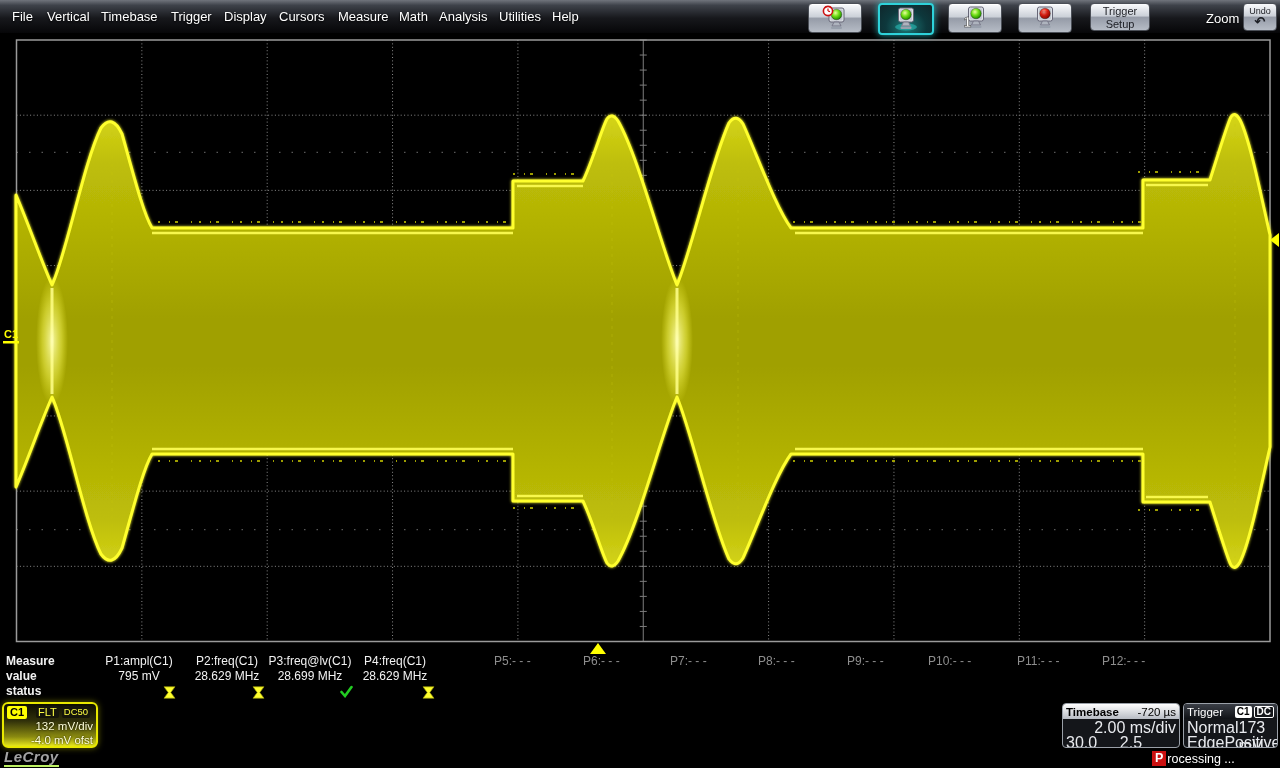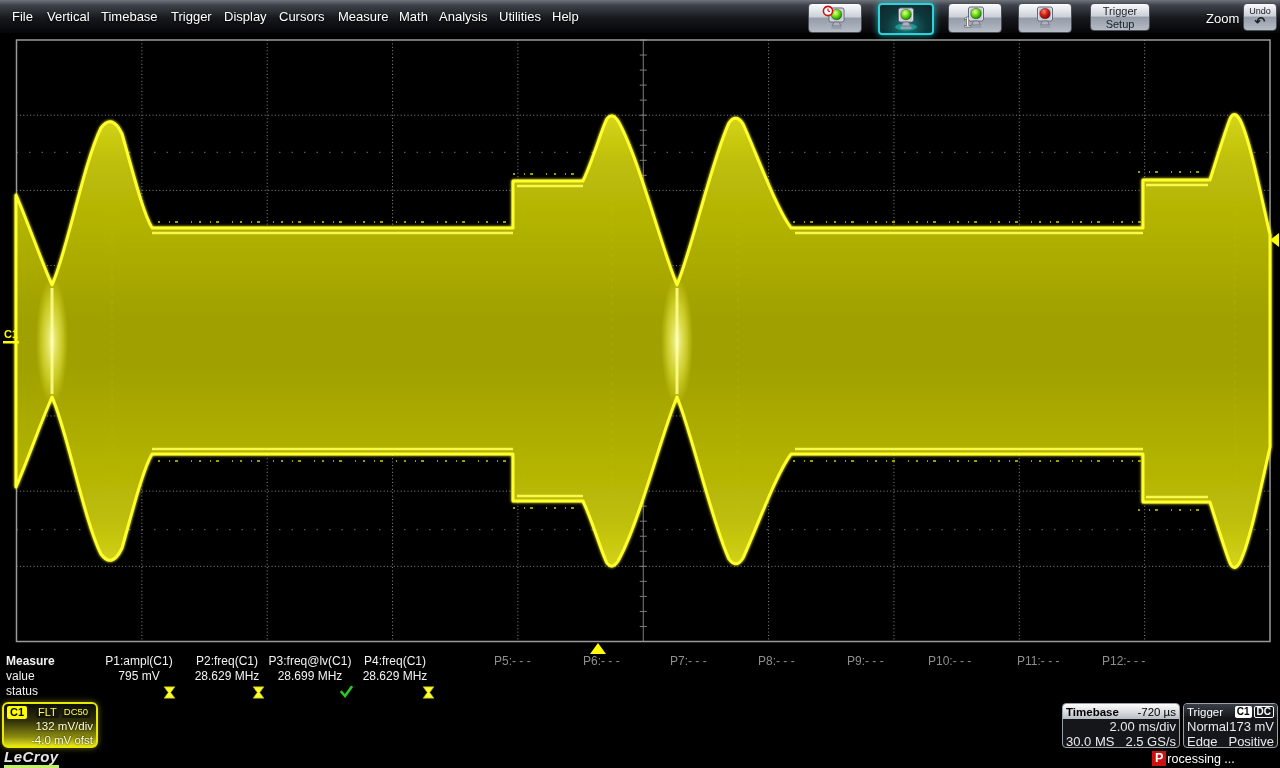--- a/index.html
+++ b/index.html
@@ -19,49 +19,49 @@
   #trigger-setup-btn{position:absolute;left:1090px;top:3px;width:60px;height:28px;border:1px solid #4a4e56;
     border-radius:4px;background:linear-gradient(180deg,#fafbfd 0%,#ccd1d9 45%,#969ca8 52%,#b6bcc6 100%);
     color:#1c1e24;font-size:11px;line-height:13px;text-align:center;padding-top:1px;box-sizing:border-box;}
   #zoom-label{position:absolute;left:1206px;top:11px;color:#fff;font-size:13px;text-shadow:0 1px 2px #000;}
   #undo-btn{position:absolute;left:1243px;top:3px;width:34px;height:28px;border:1px solid #4a4e56;border-radius:4px;
     background:linear-gradient(180deg,#fafbfd 0%,#ccd1d9 45%,#969ca8 52%,#b6bcc6 100%);
     color:#1c1e24;text-align:center;font-size:9px;line-height:10px;padding-top:2px;box-sizing:border-box;}
   #undo-btn .arrow{font-size:13px;line-height:12px;font-weight:bold;}
 
   
-  .mrow{position:absolute;color:#f2f2f2;font-size:12px;}
+  .mrow{position:absolute;color:#f2f2f2;font-size:12px;font-weight:bold;}
   .mcol-label,.mcol-value{position:absolute;text-align:center;color:#f2f2f2;font-size:12px;white-space:nowrap;}
   .pgray{position:absolute;color:#8e8e8e;font-size:12px;white-space:nowrap;text-align:right;}
   .status-icon{position:absolute;width:13px;height:13px;}
 
   
   #ch1-box{position:absolute;left:2px;top:702px;width:96px;height:46px;border:2px solid #e8e800;border-radius:6px;
     background:linear-gradient(180deg,#0d0d01 0%,#30300a 40%,#8a8a10 78%,#e6e61c 100%);
     box-sizing:border-box;padding:1px 3px;box-shadow:0 0 6px rgba(230,230,0,.45);}
   #ch1-box .row1{display:flex;align-items:center;gap:3px;height:14px;}
   .c1-badge{background:#ffff00;color:#000;font-weight:bold;font-size:11px;padding:0 3px;border-radius:2px;line-height:13px;}
   .flt-badge{background:#15150a;color:#ffff44;font-size:11px;padding:0 2px;border-radius:2px;line-height:12px;margin-left:6px;}
   .dc-badge{background:#15150a;color:#ffff44;font-size:9.5px;padding:0 2px;border-radius:2px;line-height:12px;}
   #ch1-box .vdiv,#ch1-box .ofs{color:#ffffd8;font-size:11.5px;text-align:right;line-height:14px;text-shadow:0 0 2px #000;}
 
   
   .info-box{position:absolute;top:703px;height:45px;border:1px solid #9aa0a8;border-radius:4px;overflow:hidden;
     box-sizing:border-box;background:#14161a;}
   .ib-head{height:15px;font-size:11.5px;display:flex;justify-content:space-between;align-items:center;padding:0 3px;}
   .tb-head{background:linear-gradient(180deg,#ffffff,#b8bcc4);color:#000;}
   .trg-head{background:linear-gradient(180deg,#3a3e46,#101216);color:#fff;}
-  .ib-line{height:15px;color:#e8eaee;font-size:13px;display:flex;justify-content:space-between;align-items:flex-start;padding:0 3px;}
+  .ib-line{height:15px;color:#e8eaee;font-size:16px;display:flex;justify-content:space-between;align-items:flex-start;padding:0 3px;}
   .src-badge{background:#fff;color:#000;font-size:10px;font-weight:bold;padding:0 2px;border-radius:2px;line-height:12px;}
   .cpl-badge{background:#14161a;color:#fff;font-size:10px;font-weight:bold;padding:0 2px;border:1px solid #fff;border-radius:2px;line-height:10px;margin-left:2px;}
 
   #processing{position:absolute;left:1152px;top:751px;color:#fff;font-size:12.5px;display:flex;align-items:center;}
   #processing .pbadge{background:#cc1111;color:#fff;font-weight:bold;padding:0 3px;margin-right:1px;line-height:15px;}
-  #logo{position:absolute;left:4px;top:749px;color:#e5e5e5;font-size:15px;font-weight:bold;font-style:italic;
-    border-bottom:4px solid #bef264;letter-spacing:.5px;line-height:16px;}
+  #logo{position:absolute;left:4px;top:749px;color:#a3a3a3;font-size:15px;font-weight:bold;font-style:italic;
+    border-bottom:2px solid #bef264;letter-spacing:.5px;line-height:16px;}
 </style>
 </head>
 <body>
 
 <div id="screen">
 
   <div id="menubar">
     <div class="menu-item" style="left:12px">File</div>
     <div class="menu-item" style="left:47px">Vertical</div>
     <div class="menu-item" style="left:101px">Timebase</div>

